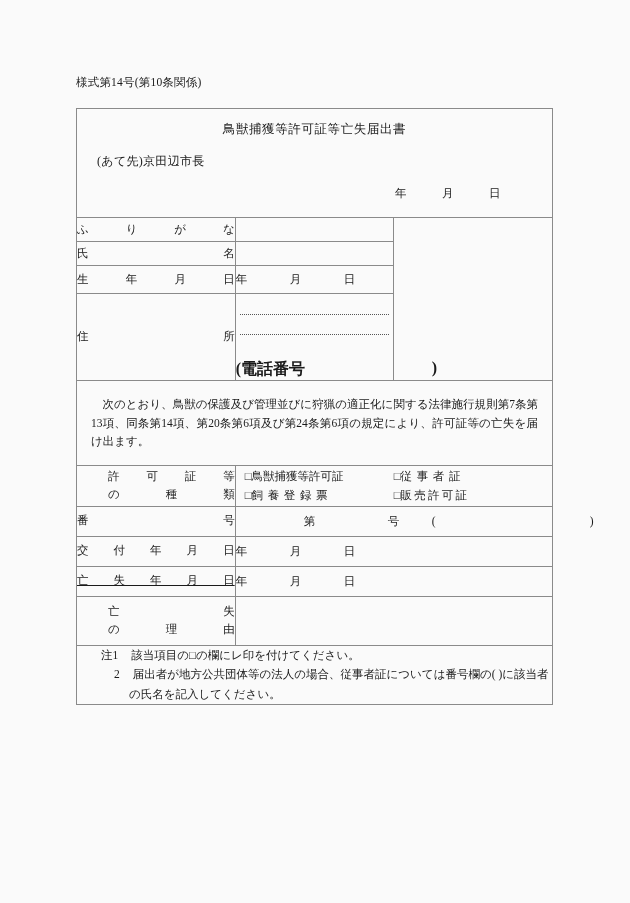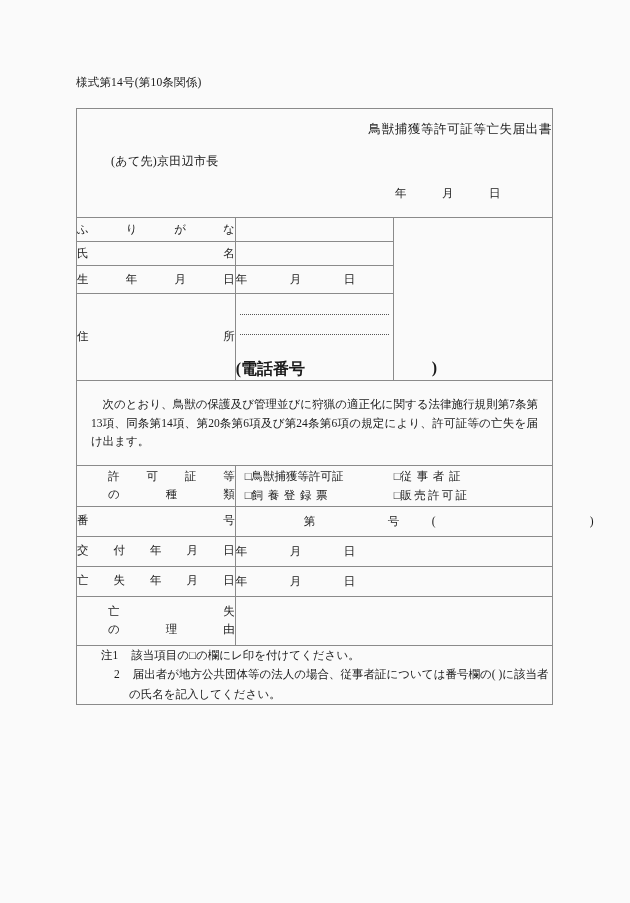--- a/index.html
+++ b/index.html
@@ -50,28 +50,28 @@
   
   .hdr-cell {
     height: 108px;
     position: relative;
   }
   .doc-title {
     position: absolute;
     top: 12px;
     left: 0;
     width: 100%;
-    text-align: right;
+    text-align: center;
     font-size: 12.5px;
     letter-spacing: 0.6px;
   }
   .addressee {
     position: absolute;
     top: 44px;
-    left: 34px;
+    left: 20px;
     font-size: 12px;
     letter-spacing: 0.3px;
   }
   .date-line {
     position: absolute;
     top: 77px;
     left: 318px;
     font-size: 11.5px;
   }
   .date-line span { display: inline-block; }
@@ -179,21 +179,21 @@
     height: 29px;
     font-size: 11.5px;
     position: relative;
   }
   .num-dai   { position: absolute; left: 68px;  top: 50%; transform: translateY(-50%); }
   .num-gou   { position: absolute; left: 152px; top: 50%; transform: translateY(-50%); }
   .num-open  { position: absolute; left: 196px; top: 50%; transform: translateY(-50%); }
   .num-close { position: absolute; left: 354px; top: 50%; transform: translateY(-50%); }
 
   .r-issue { height: 29px; }
-  .r-loss  { height: 29px; }
+  .r-loss  { height: 29px; text-decoration: underline; }
   .r-reason{ height: 48px; }
 
   
   .notes-cell {
     padding: 7px 8px 9px 9px;
     font-size: 11.5px;
     line-height: 1.68;
   }
   .note-line { white-space: nowrap; margin-left: 24px; }
   .note-1 { }

